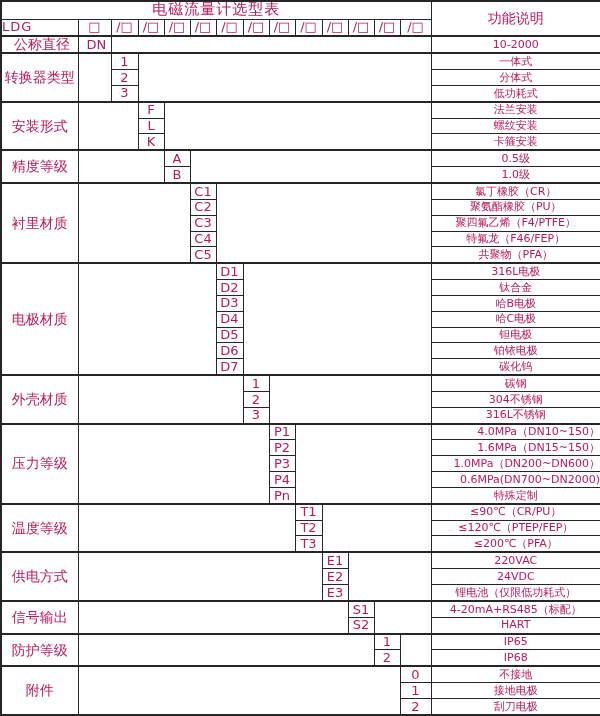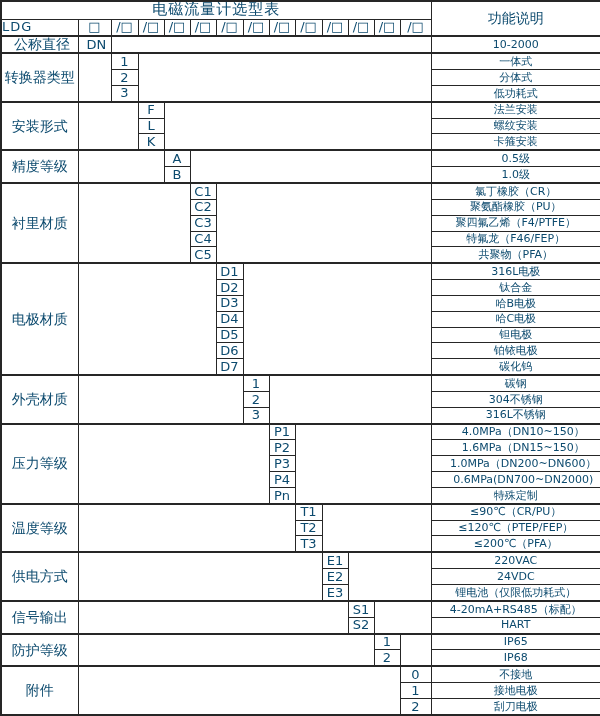--- a/index.html
+++ b/index.html
@@ -1,39 +1,39 @@
 <!DOCTYPE html>
 <html><head>
 <meta charset="utf-8">
 <style>
   html,body{margin:0;padding:0;background:#ffffff;}
   .page{
     width:600px;height:716px;background:#ffffff;overflow:hidden;
-    font-family:"DejaVu Sans",sans-serif;color:#0c4a6e;
+    font-family:"DejaVu Sans",sans-serif;color:#be185d;
   }
   table.sel{
     width:600px;height:716px;border-collapse:collapse;table-layout:fixed;
     border:2px solid #262626;
   }
   td{
     border:1px solid #262626;
     padding:0;height:14px;overflow:hidden;white-space:nowrap;
     font-size:13px;line-height:1.05;text-align:center;vertical-align:middle;
   }
   tr.sec td{border-top:2px solid #262626;}
   td.title{font-size:15px;letter-spacing:1px;}
   td.deschdr{font-size:14px;margin-left:12px;}
   td.lbl{font-size:14px;}
   td.lbl.lbl-left{text-align:left;padding-left:12px;}
   td.lbl.lbl-ldg{text-align:left;font-size:13px;letter-spacing:1px;}
   td.code{font-size:13px;}
   td.code.code-left{text-align:left;padding-left:8px;}
   td.slot{font-size:13px;}
   td.desc{font-size:11px;}
-  td.desc.left{text-align:center;padding-left:15px;}
+  td.desc.left{text-align:right;padding-left:15px;}
   td.gap{border-top:1px solid #262626;}
 </style>
 </head>
 <body>
 
 <div class="page">
   <table class="sel">
     <colgroup>
       <col style="width:77px">
         <col style="width:33px">

